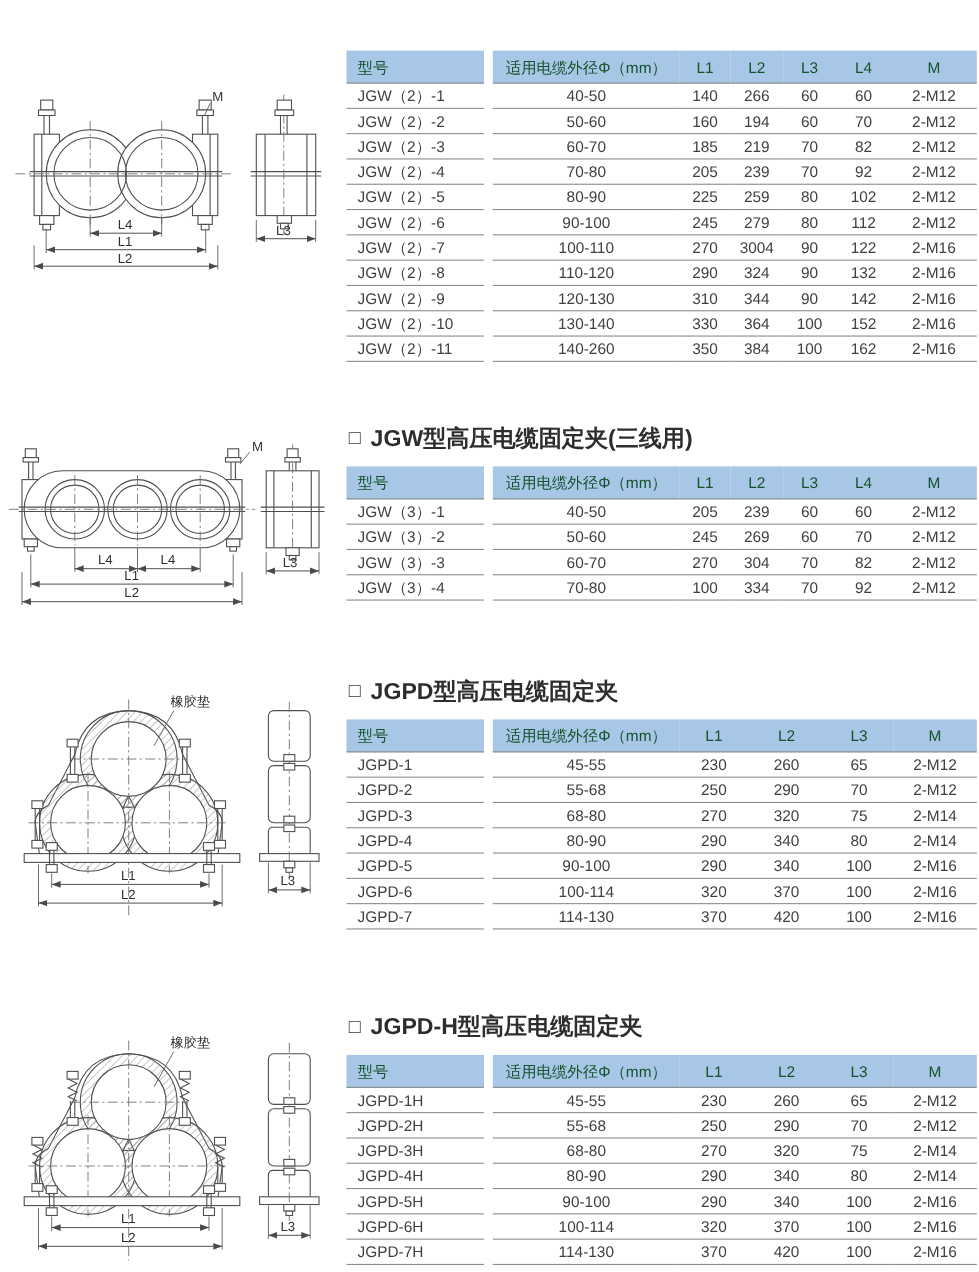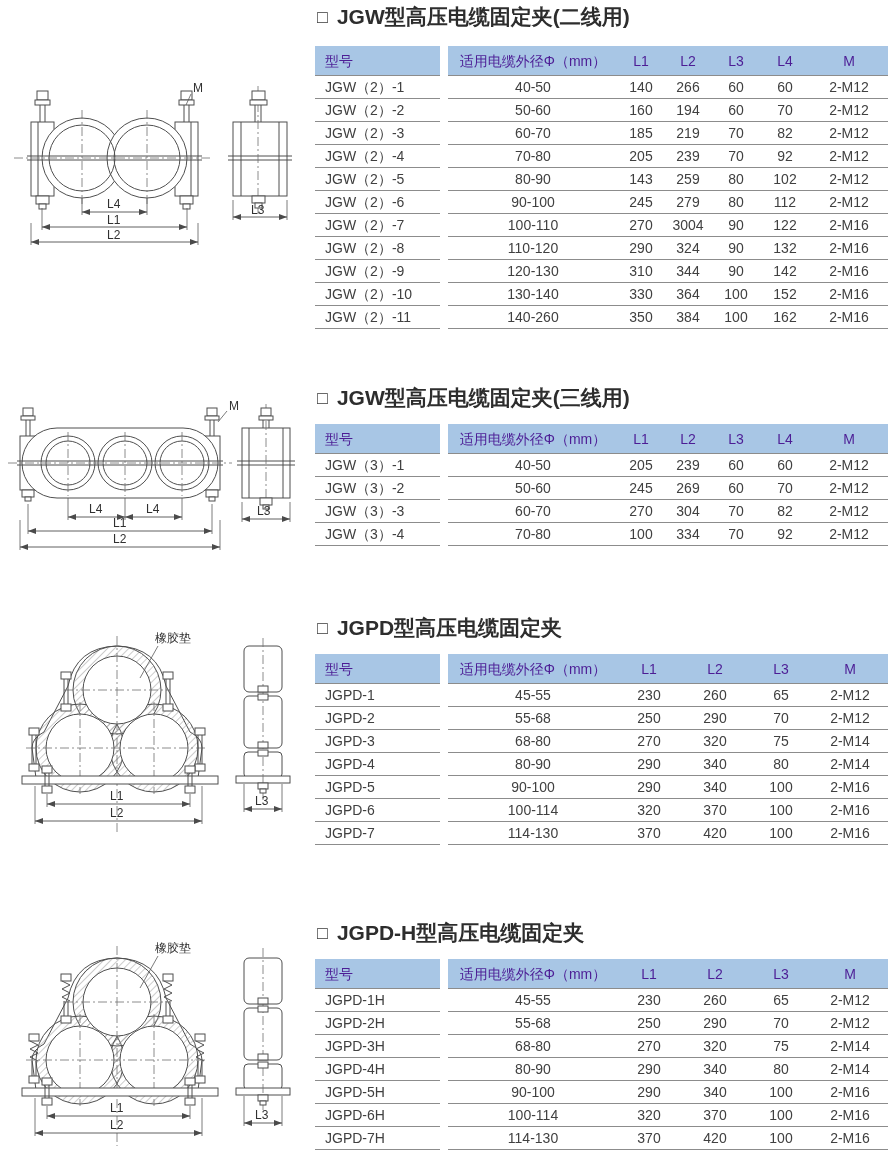--- a/index.html
+++ b/index.html
@@ -7,42 +7,39 @@
   .page { position:relative; width:890px; height:1156px; background:#fff; overflow:hidden; }
 
   .section-title { position:absolute; left:317px; font-size:21px; font-weight:600; color:#2d2d2d; white-space:nowrap; }
   .section-title .bullet { font-weight:400; font-size:18px; margin-right:9px; color:#3a3a3a; position:relative; top:-1px; }
 
   .table { position:absolute; left:315px; width:573px; }
   .grid7 { display:grid; grid-template-columns:125px 8px 170px 46px 48px 48px 50px 78px; }
   .grid6 { display:grid; grid-template-columns:125px 8px 170px 62px 70px 62px 76px; }
   .cell { box-sizing:border-box; border-bottom:1px solid #8c8c8c; overflow:hidden; white-space:nowrap; }
   .gap  { background:#fff; }
-  .thead .cell { background:#a8c6e5; height:30px; line-height:30px; font-size:14px; color:#4c1d95; }
+  .thead .cell { background:#a8c6e5; height:30px; line-height:30px; font-size:14px; color:#14532d; }
   .row .cell { height:23px; line-height:23px; font-size:14px; color:#404040; }
   .cell.first { text-align:left; padding-left:10px; }
   .cell.num { text-align:center; }
 
   .drawing { position:absolute; left:0; }
   svg { display:block; }
   svg .ln  { stroke:#4f4f4f; fill:none; stroke-width:1; }
   svg .fw  { stroke:#4f4f4f; fill:#ffffff; stroke-width:1; }
   svg .cl  { stroke:#6f6f6f; fill:none; stroke-width:0.8; stroke-dasharray:9 3 2 3; }
   svg .dim { stroke:#4f4f4f; fill:none; stroke-width:0.9; }
   svg .ext { stroke:#5a5a5a; fill:none; stroke-width:0.8; }
   svg text.dt { font-size:12px; fill:#303030; font-family:"Liberation Sans","DejaVu Sans",sans-serif; }
 </style>
 </head>
 <body>
 
 <div class="page">
 
-  <div class="section-title" style="top:3px">
-    <span class="bullet">□</span><span>JGW型高压电缆固定夹(二线用)</span>
-  </div>
 
   <div class="drawing" style="top:78px">
     <svg width="310" height="170" viewBox="0 0 310 170">
       <defs>
         <marker id="ar1" markerWidth="10" markerHeight="8" refX="9" refY="4" orient="auto-start-reverse">
           <path d="M0,0.6 L9,4 L0,7.4 Z" fill="#4a4a4a"></path>
         </marker>
       </defs>
 
       <rect class="fw" x="31" y="44" width="23" height="74"></rect>
@@ -165,21 +162,21 @@
           <div class="cell num">205</div>
           <div class="cell num">239</div>
           <div class="cell num">70</div>
           <div class="cell num">92</div>
           <div class="cell num">2-M12</div>
         </div>
         <div class="row grid7">
           <div class="cell first">JGW（2）-5</div>
           <div class="gap"></div>
           <div class="cell num">80-90</div>
-          <div class="cell num">143</div>
+          <div class="cell num">225</div>
           <div class="cell num">259</div>
           <div class="cell num">80</div>
           <div class="cell num">102</div>
           <div class="cell num">2-M12</div>
         </div>
         <div class="row grid7">
           <div class="cell first">JGW（2）-6</div>
           <div class="gap"></div>
           <div class="cell num">90-100</div>
           <div class="cell num">245</div>

